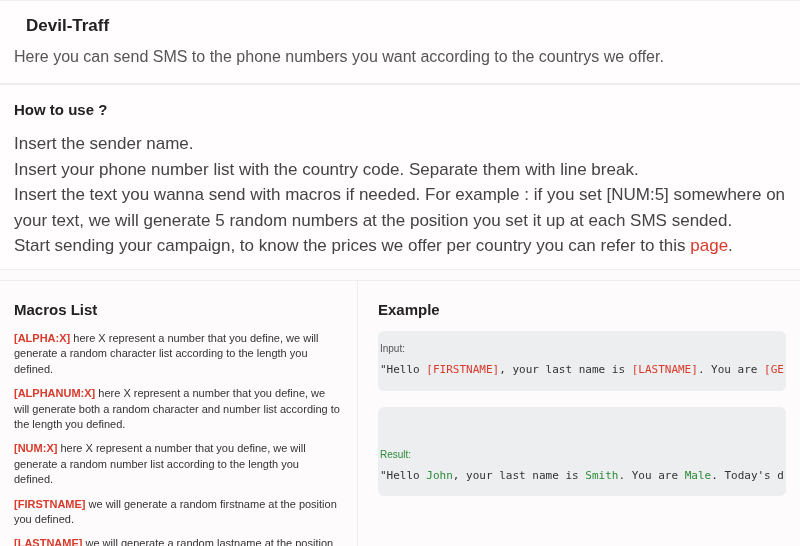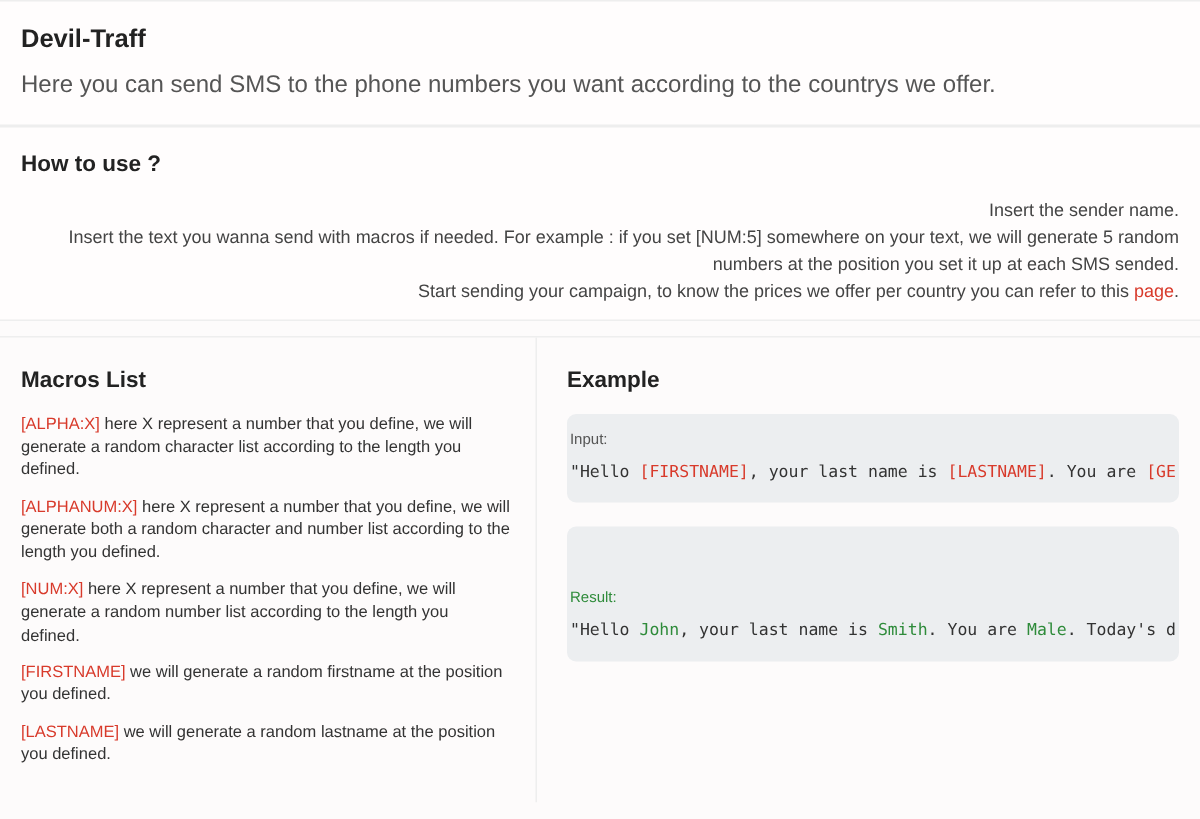--- a/index.html
+++ b/index.html
@@ -12,24 +12,24 @@
     line-height: 1.5;
     width: 800px;
   }
   .section {
     border: 1px solid #eee;
     border-left: none;
     border-right: none;
     padding: 10px 14px;
     background: #fffdfd;
   }
-  h1 { font-size: 17px; font-weight: 700; margin: 2px 0 6px; }
+  h1 { font-size: 17px; font-weight: 700; margin: 2px 12px 6px; }
   h2 { font-size: 15px; font-weight: 700; margin: 4px 0 10px; }
   p.sub { color: #555; margin: 4px 0; font-size: 16px; }
-  .instr { color: #444; margin: 0 0; font-size: 12px; text-align: right; }
+  .instr { color: #444; margin: 0 0; font-size: 17px; }
   a.page-link { color: #d83a2b; text-decoration: none; }
   .two-col {
     display: flex;
     gap: 0;
     align-items: stretch;
   }
   .col-left {
     flex: 1 1 50%;
     padding: 14px 16px 14px 14px;
     border-right: 1px solid #eee;
@@ -37,21 +37,21 @@
   .col-right {
     flex: 1 1 50%;
     padding: 14px 14px 14px 20px;
   }
   .macro-item {
     font-size: 11px;
     color: #333;
     margin: 9px 0;
     line-height: 1.4;
   }
-  .macro-tag { color: #d83a2b; font-weight: 400; }
+  .macro-tag { color: #d83a2b; font-weight: 700; }
   .code-block {
     background: #eceef0;
     border-radius: 6px;
     padding: 10px 2px 12px;
     margin-bottom: 16px;
   }
   .code-label { font-size: 10px; color: #555; display:block; margin-bottom:6px; }
   .code-label.result { color: #2e8b3a; margin-top: 30px; }
   .code-line {
     font-family: ui-monospace, SFMono-Regular, Menlo, Consolas, monospace;
@@ -71,20 +71,21 @@
 <body>
 
 <div class="section">
   <h1>Devil-Traff</h1>
   <p class="sub">Here you can send SMS to the phone numbers you want according to the countrys we offer.</p>
 </div>
 
 <div class="section">
   <h2>How to use ?</h2>
   <p class="instr">Insert the sender name.</p>
+  <p class="instr">Insert your phone number list with the country code. Separate them with line break.</p>
   <p class="instr">Insert the text you wanna send with macros if needed. For example : if you set [NUM:5] somewhere on your text, we will generate 5 random numbers at the position you set it up at each SMS sended.</p>
   <p class="instr">
     <span>Start sending your campaign, to know the prices we offer per country you can refer to this </span><a href="#" class="page-link">page</a><span>.</span>
   </p>
 </div>
 
 <div class="two-col lower">
 
   <div class="col-left">
     <h2>Macros List</h2>

